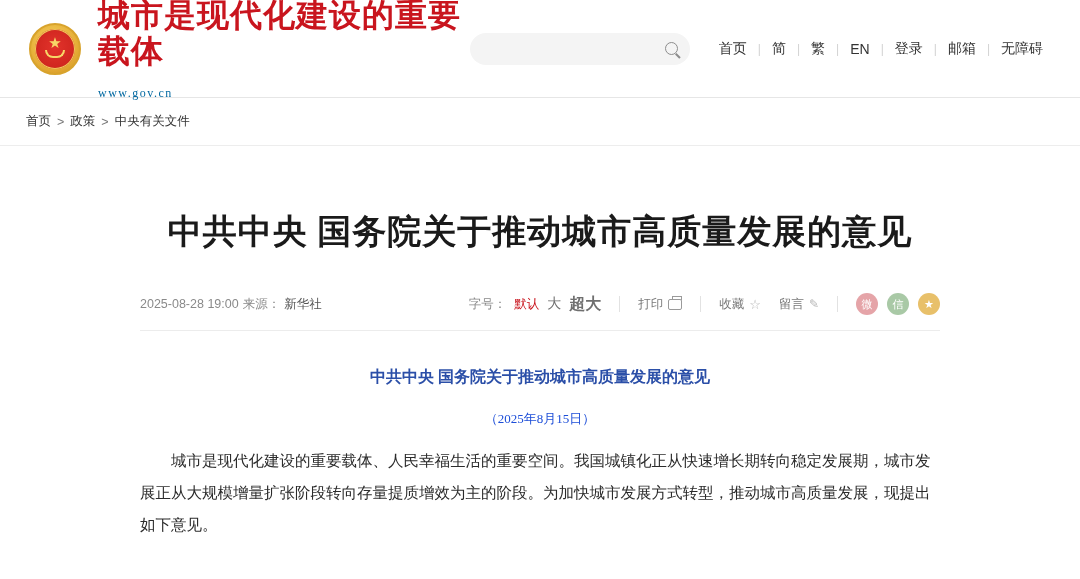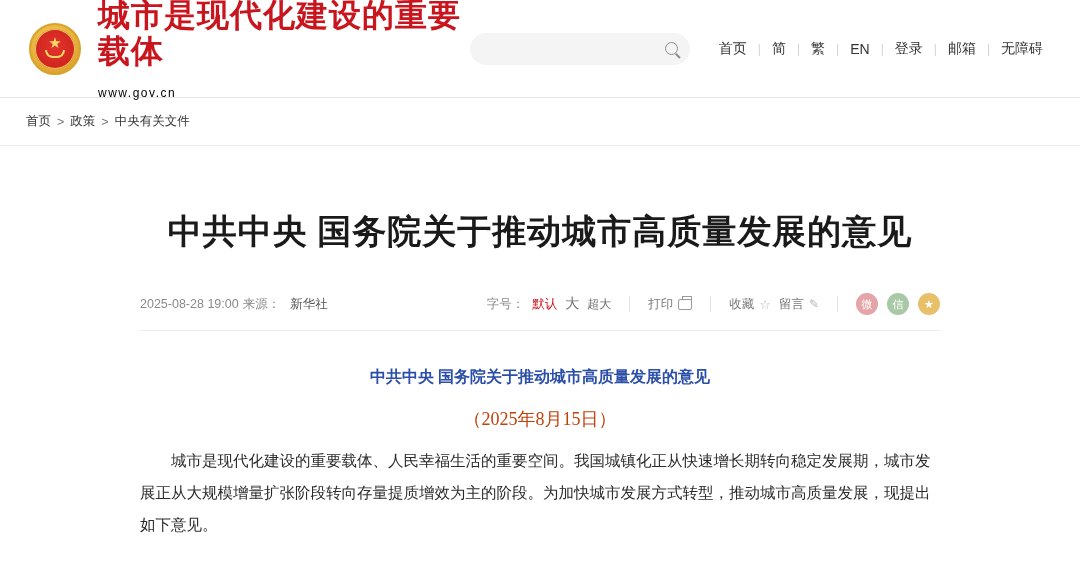--- a/index.html
+++ b/index.html
@@ -64,25 +64,25 @@
   .brandtext { display: flex; flex-direction: column; justify-content: center; }
   .brandtext .cn {
     color: #c9151e;
     font-family: "Liberation Serif", serif;
     font-weight: bold;
     font-size: 32px;
     letter-spacing: 1px;
     line-height: 36px;
   }
   .brandtext .url {
-    color: #000000;
+    color: #0369a1;
     font-size: 12px;
     letter-spacing: 1.5px;
     margin-top: 17px;
-    font-family: Liberation Sans, sans-serif;
+    font-family: Liberation Serif, serif;
   }
 
   .header-right {
     margin-left: auto;
     display: flex;
     align-items: center;
     gap: 18px;
   }
   .searchbox {
     width: 220px;
@@ -169,35 +169,35 @@
     margin-top: 36px;
     height: 40px;
     display: flex;
     align-items: center;
     font-size: 12.5px;
     color: #8a8a8a;
     border-bottom: 1px solid #ececec;
     padding-bottom: 12px;
   }
   .meta-left { display: flex; align-items: center; gap: 4px; }
-  .meta-left .source-name { color: #555; margin-left: 6px; }
+  .meta-left .source-name { color: #555; margin-left: 0; }
 
   .meta-center {
     margin-left: auto;
     display: flex;
     align-items: center;
     color: #8a8a8a;
     gap: 0;
   }
   .fontsize-group { display: flex; align-items: center; gap: 8px; }
   .fontsize-group .lbl { color: #8a8a8a; }
   .fontsize-group .opt { color: #6f6f6f; cursor: pointer; }
   .fontsize-group .opt.active { color: #c9151e; font-weight: normal; }
   .fontsize-group .opt.big { font-size: 14px; }
-  .fontsize-group .opt.huge { font-size: 12px; }
+  .fontsize-group .opt.huge { font-size: 16px; font-weight: bold; }
 
   .vline {
     width: 1px; height: 16px;
     background: #e2e2e2;
     margin: 0 18px;
   }
 
   .tool { display: flex; align-items: center; gap: 5px; color: #7a7a7a; font-family: Liberation Serif, serif; }
   .icon-print {
     width: 14px; height: 11px;
@@ -254,22 +254,22 @@
   .p-indent { text-indent: 2em; }
   .subtitle-blue {
     text-align: center;
     color: #2b4fa8;
     font-weight: bold;
     font-size: 16px;
     margin-top: 20px;
   }
   .subtitle-date {
     text-align: center;
-    color: #c2410c;
-    font-size: 18px;
+    color: #1d4ed8;
+    font-size: 13px;
     margin-top: 6px;
     margin-bottom: 16px;
   }
 </style>
 </head>
 <body>
 
 <div class="header">
   <div class="emblem">
     <div class="disc"></div>
@@ -338,21 +338,21 @@
         <span class="icon-print"></span>
       </div>
 
       <span class="vline"></span>
 
       <div class="tool">
         <span>收藏</span>
         <span class="icon-star">☆</span>
       </div>
 
-      <div class="tool" style="margin-left:8px;">
+      <div class="tool" style="margin-left:18px;">
         <span>留言</span>
         <span class="icon-pen">✎</span>
       </div>
 
       <span class="vline"></span>
 
       <div class="share-group" style="margin-left:0;">
         <span class="share-btn share-weibo">微</span>
         <span class="share-btn share-wechat">信</span>
         <span class="share-btn share-qzone">★</span>

